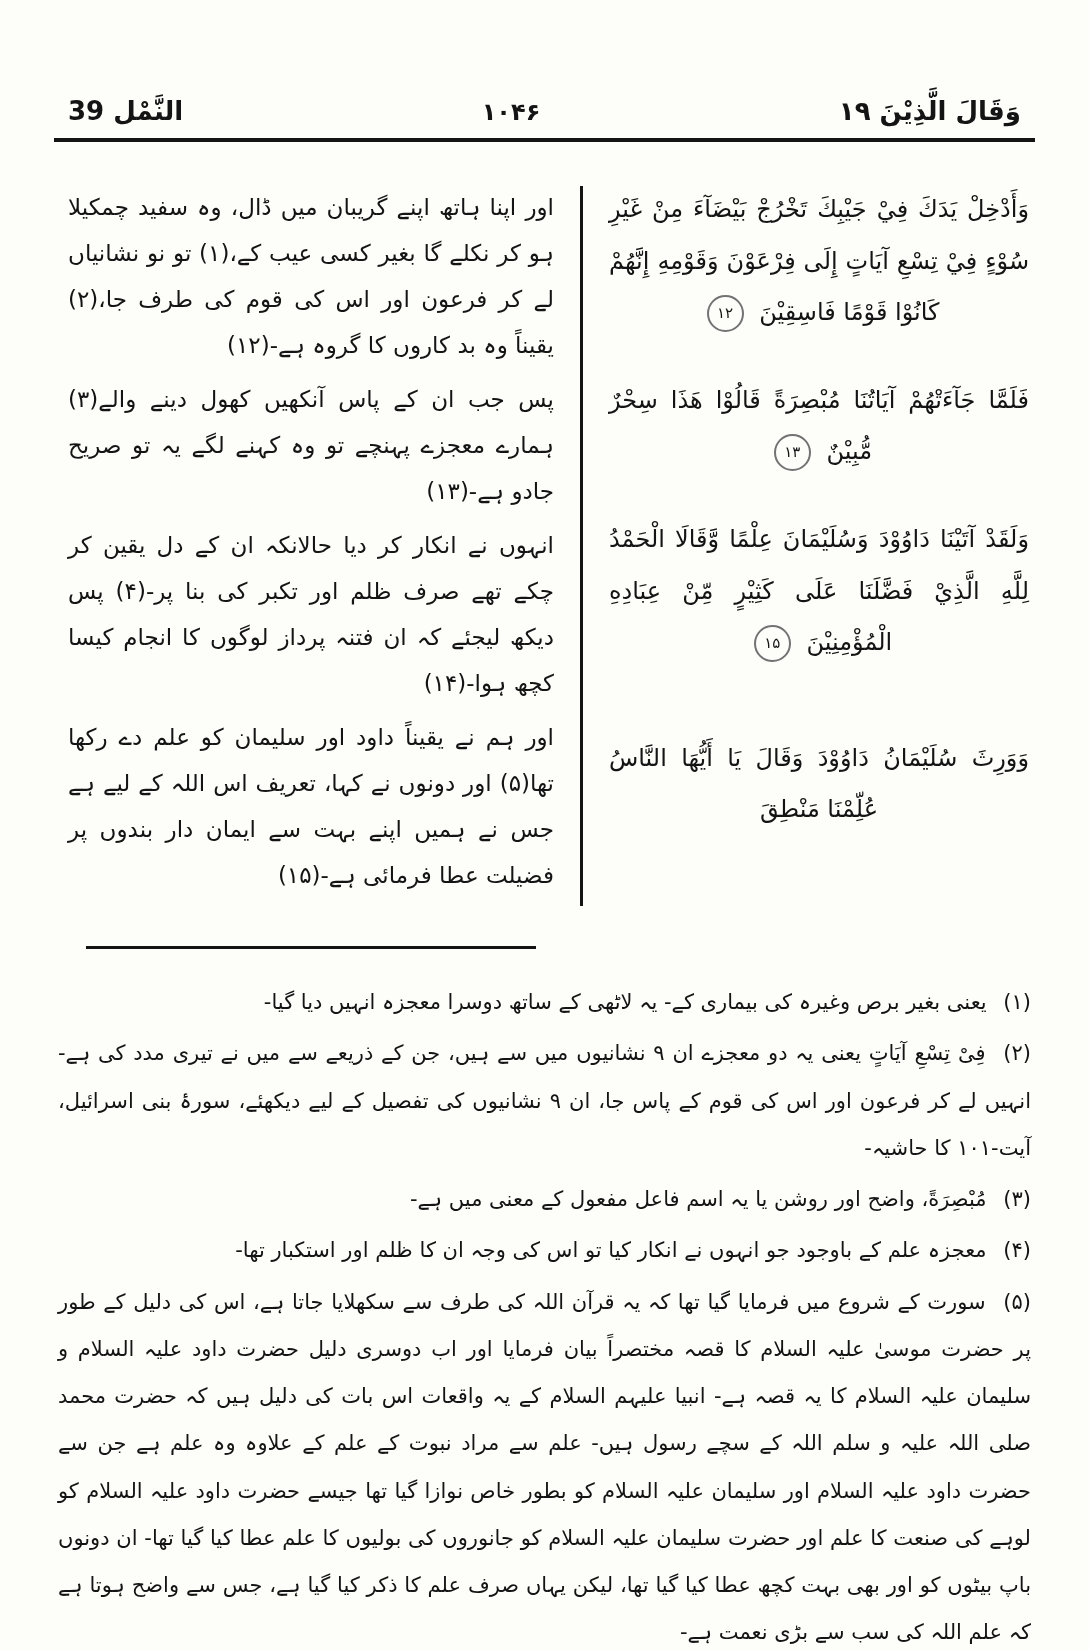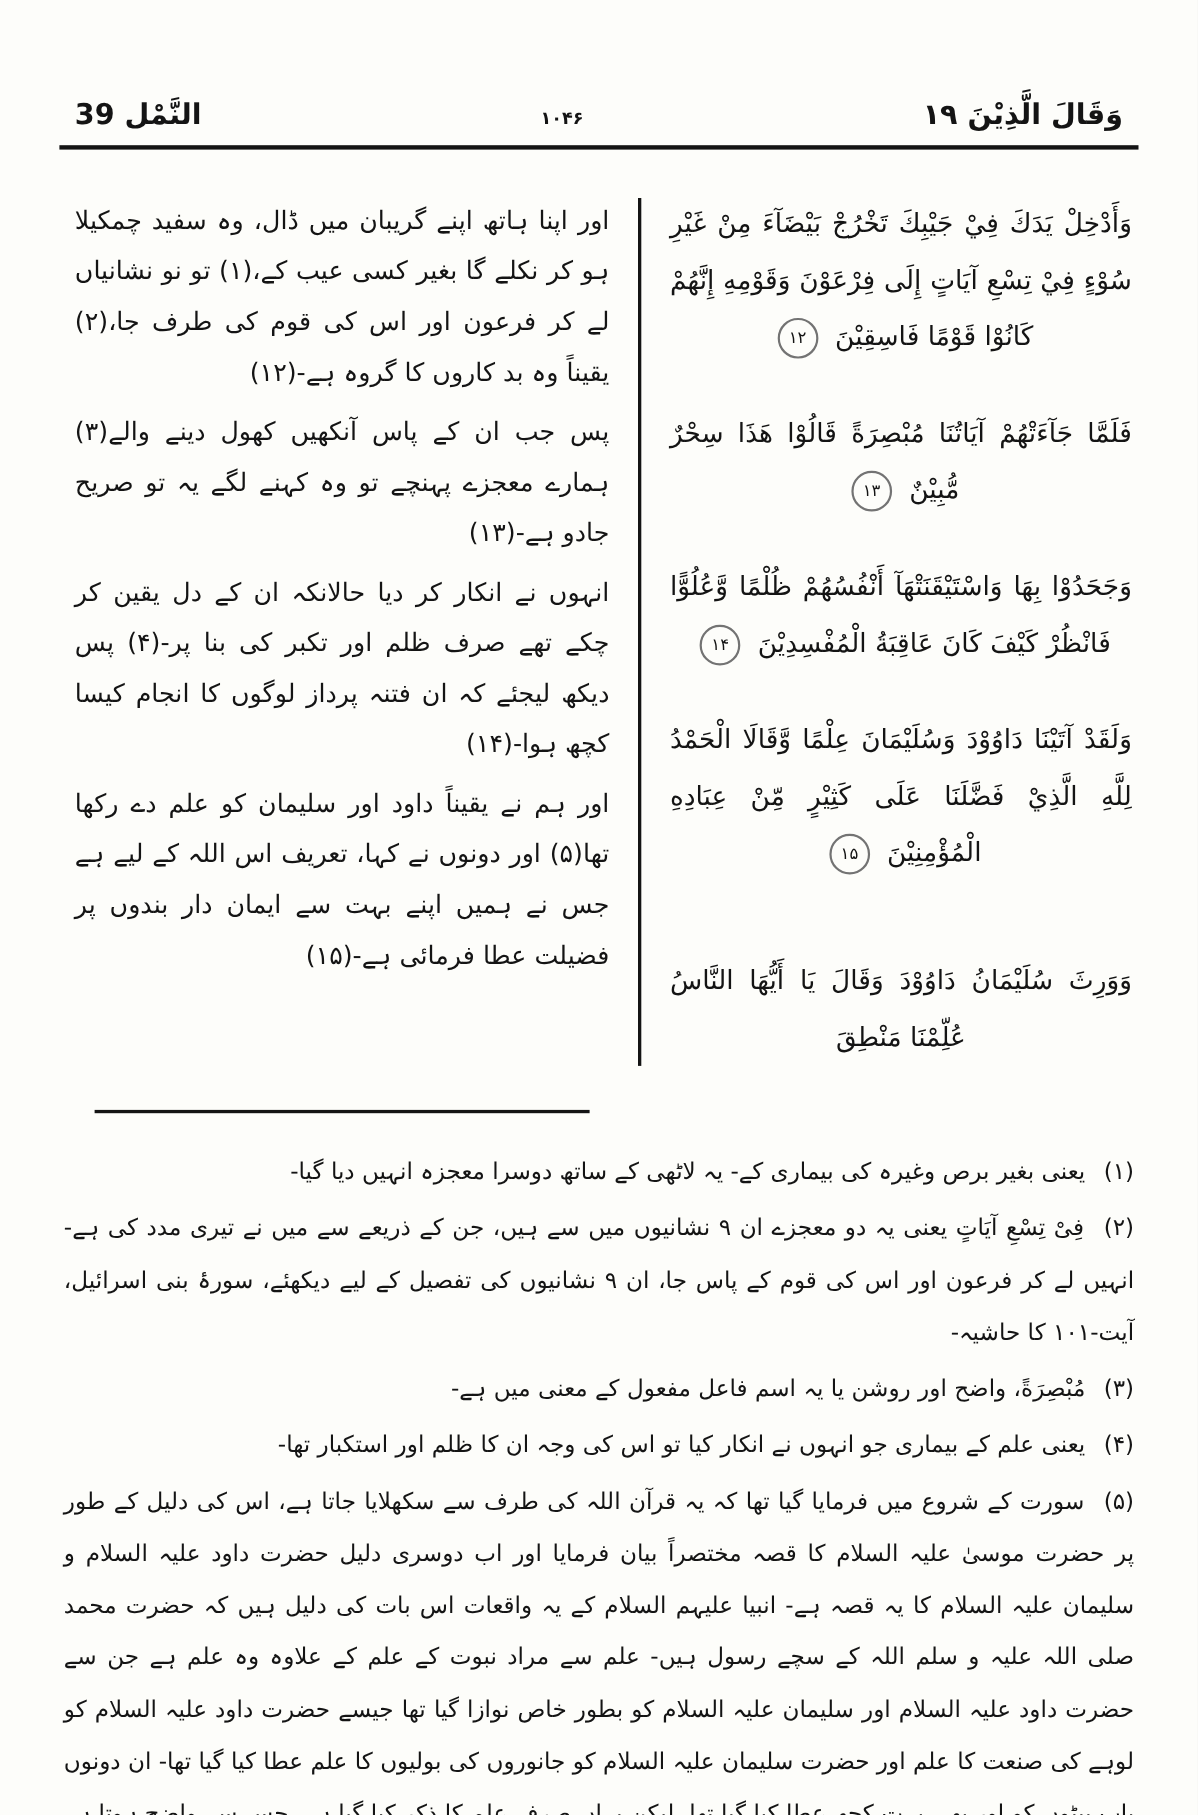--- a/index.html
+++ b/index.html
@@ -18,21 +18,21 @@
   
   .page-header {
     display: flex;
     direction: rtl;
     justify-content: space-between;
     align-items: baseline;
     font-size: 26px;
     font-weight: bold;
     padding: 0 14px;
   }
-  .page-header .center { font-size: 16px; letter-spacing: 2px; margin-top: 36px; }
+  .page-header .center { font-size: 24px; letter-spacing: 2px; margin-top: 36px; }
   .header-rule {
     height: 4px;
     background: #141414;
     margin-top: 12px;
   }
 
   
   .body-cols {
     display: flex;
     direction: rtl;
@@ -129,24 +129,20 @@
     <section class="arabic-col">
       <p class="verse">
         <span>وَأَدْخِلْ يَدَكَ فِيْ جَيْبِكَ تَخْرُجْ بَيْضَآءَ مِنْ غَيْرِ سُوْءٍ فِيْ تِسْعِ آيَاتٍ إِلَى فِرْعَوْنَ وَقَوْمِهِ إِنَّهُمْ كَانُوْا قَوْمًا فَاسِقِيْنَ</span>
         <span class="ayah-num">۱۲</span>
       </p>
       <p class="verse">
         <span>فَلَمَّا جَآءَتْهُمْ آيَاتُنَا مُبْصِرَةً قَالُوْا هَذَا سِحْرٌ مُّبِيْنٌ</span>
         <span class="ayah-num">۱۳</span>
       </p>
       <p class="verse">
-        <span>وَجَحَدُوْا بِهَا وَاسْتَيْقَنَتْهَآ أَنْفُسُهُمْ ظُلْمًا وَّعُلُوًّا فَانْظُرْ كَيْفَ كَانَ عَاقِبَةُ الْمُفْسِدِيْنَ</span>
-        <span class="ayah-num">۱۴</span>
-      </p>
-      <p class="verse">
         <span>وَلَقَدْ آتَيْنَا دَاوُوْدَ وَسُلَيْمَانَ عِلْمًا وَّقَالَا الْحَمْدُ لِلَّهِ الَّذِيْ فَضَّلَنَا عَلَى كَثِيْرٍ مِّنْ عِبَادِهِ الْمُؤْمِنِيْنَ</span>
         <span class="ayah-num">۱۵</span>
       </p>
       <p class="verse last-verse">
         <span>وَوَرِثَ سُلَيْمَانُ دَاوُوْدَ وَقَالَ يَا أَيُّهَا النَّاسُ عُلِّمْنَا مَنْطِقَ</span>
       </p>
     </section>
 
     <div class="col-divider"></div>
 
@@ -169,21 +165,21 @@
     <p class="footnote">
       <span class="fn-num">(۲)</span>
       <span>فِیْ تِسْعِ آیَاتٍ یعنی یہ دو معجزے ان ۹ نشانیوں میں سے ہیں، جن کے ذریعے سے میں نے تیری مدد کی ہے- انہیں لے کر فرعون اور اس کی قوم کے پاس جا، ان ۹ نشانیوں کی تفصیل کے لیے دیکھئے، سورۂ بنی اسرائیل، آیت-۱۰۱ کا حاشیہ-</span>
     </p>
     <p class="footnote">
       <span class="fn-num">(۳)</span>
       <span>مُبْصِرَةً، واضح اور روشن یا یہ اسم فاعل مفعول کے معنی میں ہے-</span>
     </p>
     <p class="footnote">
       <span class="fn-num">(۴)</span>
-      <span>یعنی علم کے بیماری جو انہوں نے انکار کیا تو اس کی وجہ ان کا ظلم اور استکبار تھا-</span>
+      <span>معجزہ علم کے باوجود جو انہوں نے انکار کیا تو اس کی وجہ ان کا ظلم اور استکبار تھا-</span>
     </p>
     <p class="footnote">
       <span class="fn-num">(۵)</span>
       <span>سورت کے شروع میں فرمایا گیا تھا کہ یہ قرآن اللہ کی طرف سے سکھلایا جاتا ہے، اس کی دلیل کے طور پر حضرت موسیٰ علیہ السلام کا قصہ مختصراً بیان فرمایا اور اب دوسری دلیل حضرت داود علیہ السلام و سلیمان علیہ السلام کا یہ قصہ ہے- انبیا علیہم السلام کے یہ واقعات اس بات کی دلیل ہیں کہ حضرت محمد صلی اللہ علیہ و سلم اللہ کے سچے رسول ہیں- علم سے مراد نبوت کے علم کے علاوہ وہ علم ہے جن سے حضرت داود علیہ السلام اور سلیمان علیہ السلام کو بطور خاص نوازا گیا تھا جیسے حضرت داود علیہ السلام کو لوہے کی صنعت کا علم اور حضرت سلیمان علیہ السلام کو جانوروں کی بولیوں کا علم عطا کیا گیا تھا- ان دونوں باپ بیٹوں کو اور بھی بہت کچھ عطا کیا گیا تھا، لیکن یہاں صرف علم کا ذکر کیا گیا ہے، جس سے واضح ہوتا ہے کہ علم اللہ کی سب سے بڑی نعمت ہے-</span>
     </p>
 
   </section>
 
 </div>
 

